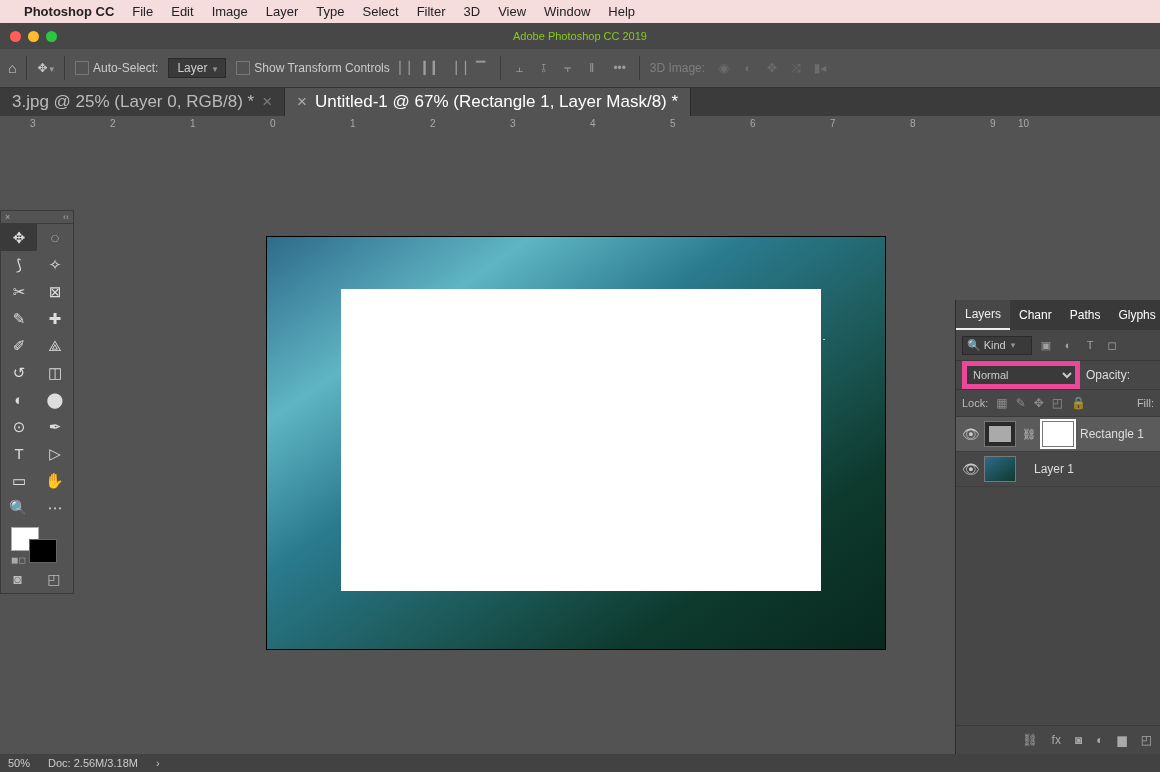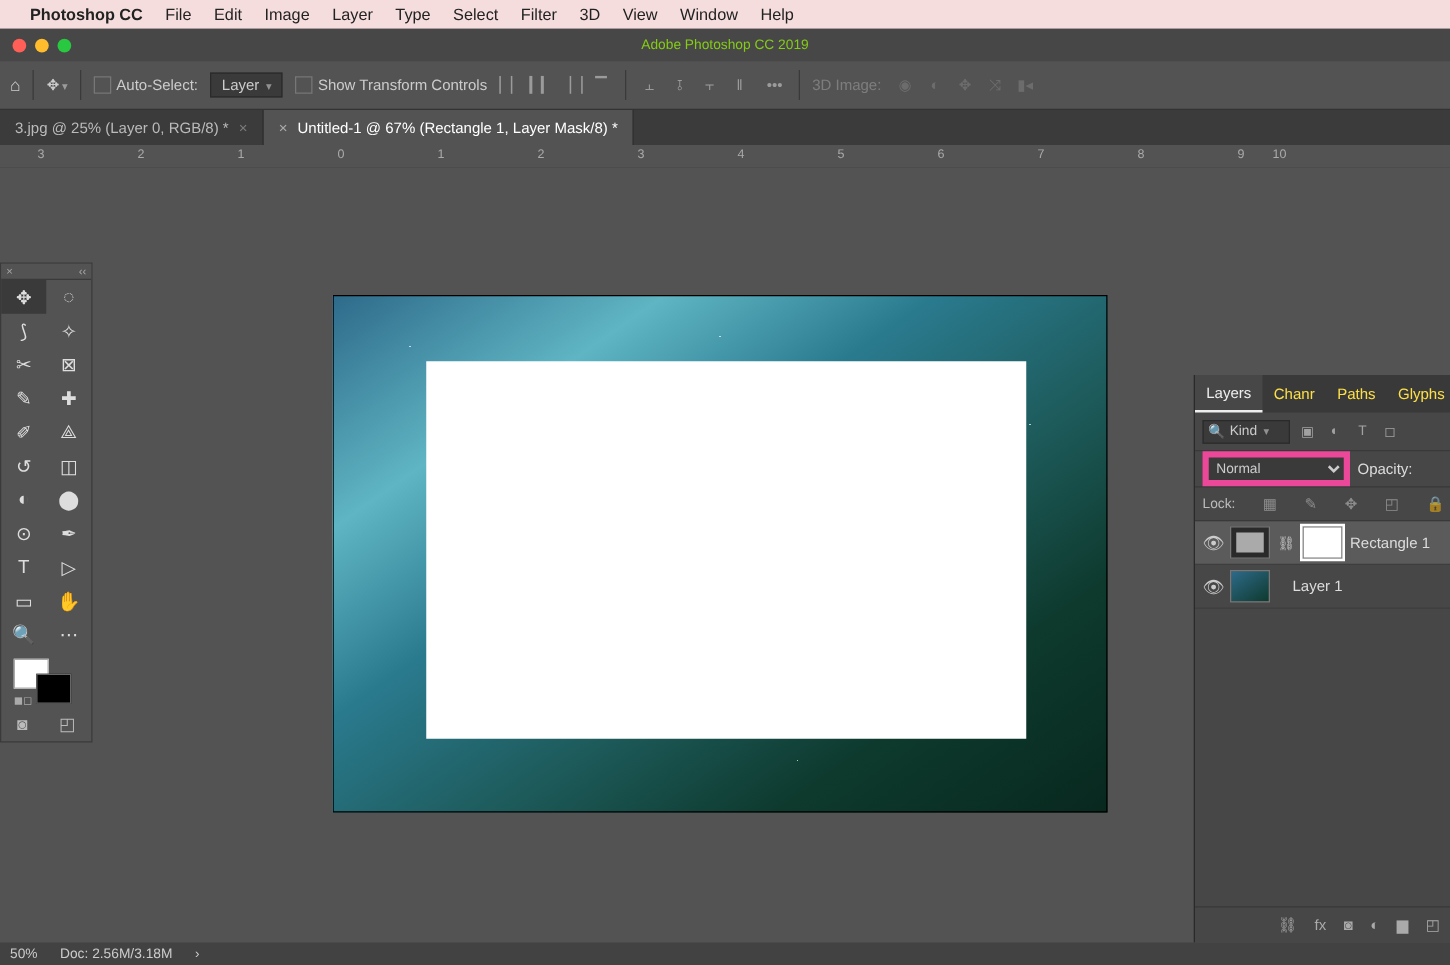--- a/index.html
+++ b/index.html
@@ -13,21 +13,21 @@
 .red{background:#ff5f57}.yellow{background:#ffbd2e}.green{background:#28c940}
 .wtitle{position:absolute;left:50%;transform:translateX(-50%)}
 .optionsbar{height:38px;background:#535353;border-bottom:1px solid #333;display:flex;align-items:center;padding:0 8px;gap:10px;color:#ccc;font-size:12px}
 .ob-divider{width:1px;height:24px;background:#3a3a3a}
 .ob-home{font-size:14px}
 .chk{width:12px;height:12px;border:1px solid #777;display:inline-block;vertical-align:middle;margin-right:4px}
 .ob-sel{background:#3a3a3a;padding:2px 8px;border:1px solid #2a2a2a}
 .ob-iconrow{display:flex;gap:6px}
 .ob-icon{width:18px;height:14px;opacity:.6;display:flex;align-items:center;justify-content:center;font-size:12px}
 .dis{opacity:.35}
-.tabbar{height:28px;background:#3b3b3b;display:flex;align-items:stretch;font-size:12px}
+.tabbar{height:28px;background:#3b3b3b;display:flex;align-items:stretch;font-size:17px}
 .tab{padding:0 12px;display:flex;align-items:center;color:#bbb;border-right:1px solid #2a2a2a;position:relative}
 .tab.active{background:#535353;color:#fff}
 .tab .x{margin-left:8px;opacity:.5}
 .ruler{height:18px;background:#535353;border-bottom:1px solid #3a3a3a;position:relative;color:#aaa;font-size:10px}
 .tick{position:absolute;top:2px}
 .canvas-area{position:absolute;top:134px;left:0;right:0;bottom:18px;background:#535353}
 .doc{position:absolute;left:266px;top:102px;width:620px;height:414px;background:linear-gradient(145deg,#2e6a8a 0%,#5fb5c3 22%,#2a7a8e 40%,#1d5a5a 60%,#0e3a2e 78%,#08281e 100%);box-shadow:0 0 0 1px #000 inset}
 .doc::before{content:"";position:absolute;inset:0;background:
  radial-gradient(1px 1px at 10% 10%,#fff 50%,transparent 51%),
  radial-gradient(1px 1px at 30% 20%,#fff 50%,transparent 51%),
@@ -46,28 +46,28 @@
 .tool-grid{display:grid;grid-template-columns:1fr 1fr}
 .tool{height:27px;display:flex;align-items:center;justify-content:center;font-size:15px;color:#ddd;position:relative}
 .tool.sel{background:#3a3a3a}
 .swatches{position:relative;height:42px;margin-top:4px}
 .sw-fg{position:absolute;left:10px;top:2px;width:26px;height:22px;background:#fff;border:1px solid #aaa}
 .sw-bg{position:absolute;left:28px;top:14px;width:26px;height:22px;background:#000;border:1px solid #666}
 .sw-mini{position:absolute;left:10px;top:30px;font-size:9px;color:#aaa}
 .quickmask{display:flex;justify-content:space-around;padding-top:4px;font-size:14px;color:#bbb}
 .layers-panel{position:absolute;right:0;top:300px;width:204px;bottom:18px;background:#474747;border-left:1px solid #2a2a2a;display:flex;flex-direction:column}
 .lp-tabs{height:30px;background:#393939;display:flex;align-items:stretch;font-size:12px}
-.lp-tab{padding:0 9px;display:flex;align-items:center;color:#fde047}
+.lp-tab{padding:0 9px;display:flex;align-items:center;color:#ffffff}
 .lp-tab.active{color:#eee;border-bottom:2px solid #eee;background:#474747}
 .lp-filter{height:30px;display:flex;align-items:center;gap:6px;padding:0 6px;border-bottom:1px solid #393939}
 .lp-search{background:#3a3a3a;border:1px solid #2a2a2a;padding:2px 4px;color:#ccc;font-size:11px;width:60px;display:flex;align-items:center;gap:3px}
 .lp-filter .fi{width:16px;height:16px;opacity:.6;display:flex;align-items:center;justify-content:center;font-size:11px}
 .lp-blend{height:28px;display:flex;align-items:center;gap:6px;padding:0 6px;border-bottom:1px solid #393939}
 .lp-blend select{background:#3a3a3a;border:5px solid #ec4899;color:#ccc;font-size:11px;width:118px;padding:2px}
-.lp-lock{height:26px;display:flex;align-items:center;gap:22px;padding:0 6px;border-bottom:1px solid #393939;font-size:11px;color:#bbb}
+.lp-lock{height:26px;display:flex;align-items:center;gap:8px;padding:0 6px;border-bottom:1px solid #393939;font-size:11px;color:#bbb}
 .lp-lock .li{opacity:.6;font-size:12px}
 .lp-list{flex:1;overflow:auto}
 .layer-row{height:34px;display:flex;align-items:center;gap:6px;padding:0 6px;border-bottom:1px solid #3e3e3e}
 .layer-row.sel{background:#5b5b5b}
 .eye{font-size:14px;color:#ccc;width:16px;text-align:center}
 .thumb{width:30px;height:24px;border:1px solid #777;background:#fff;flex-shrink:0;position:relative}
 .thumb.img{background:linear-gradient(145deg,#2e6a8a,#0e3a2e)}
 .thumb.vec{background:#2a2a2a}
 .thumb.vec::after{content:"";position:absolute;inset:4px;background:#aaa}
 .mask-link{font-size:11px;color:#ccc}

